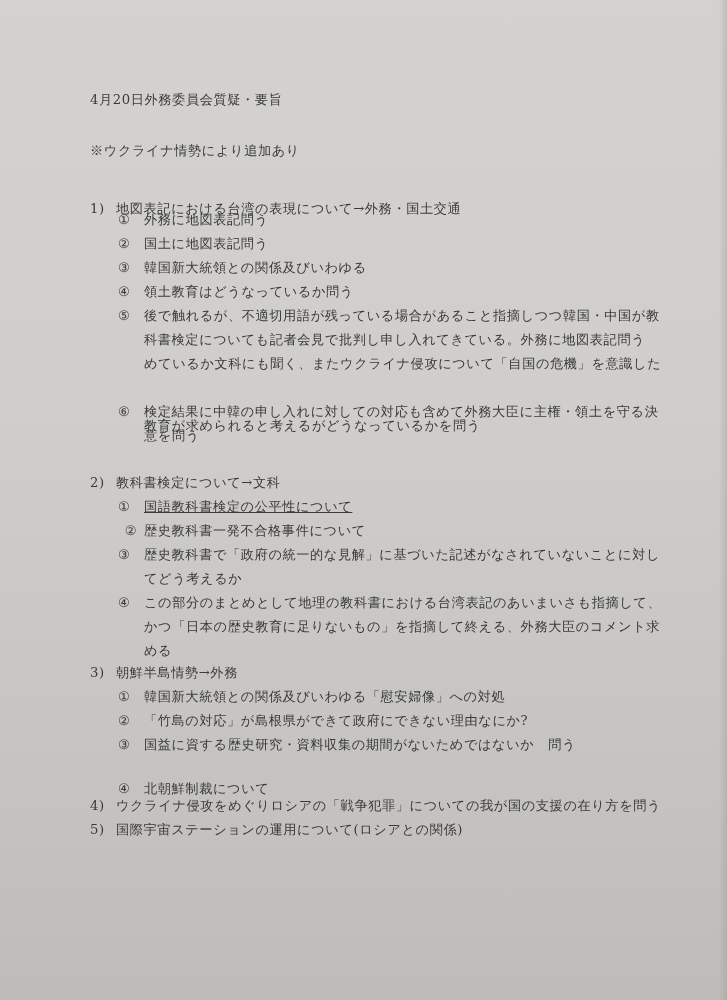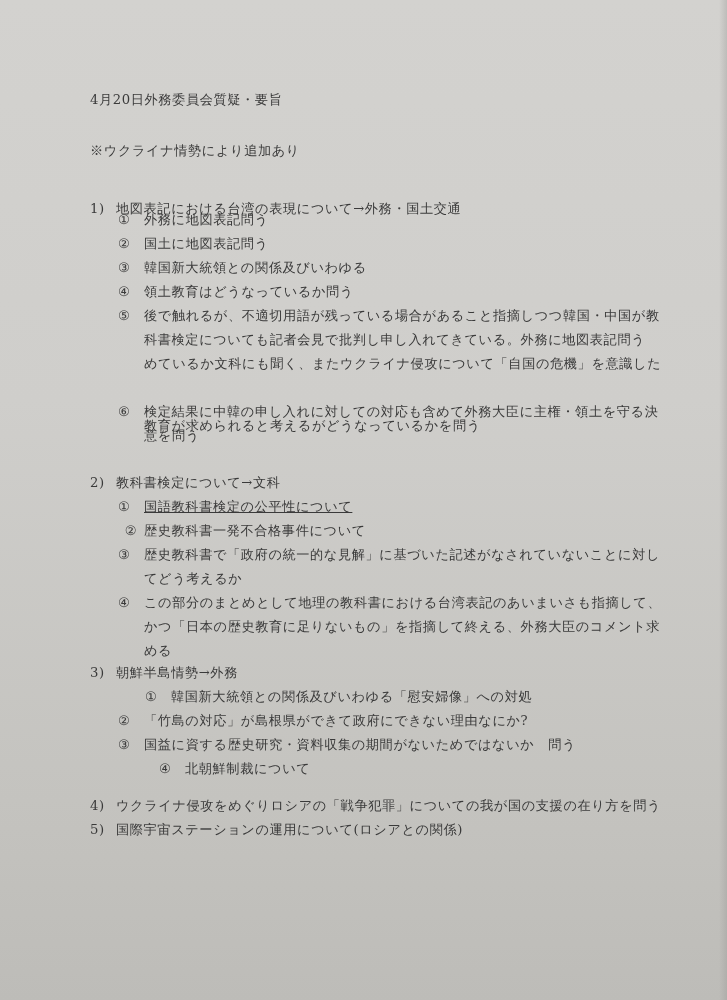--- a/index.html
+++ b/index.html
@@ -73,30 +73,30 @@
   <div class="line cont" style="top:570px;">てどう考えるか</div>
   <div class="line item" style="top:594px;">
     <span class="circ">④</span><span>この部分のまとめとして地理の教科書における台湾表記のあいまいさも指摘して、</span>
   </div>
   <div class="line cont" style="top:618px;">かつ「日本の歴史教育に足りないもの」を指摘して終える、外務大臣のコメント求</div>
   <div class="line cont" style="top:642px;">める</div>
 
   <div class="line sec" style="top:664px;">
     <span class="num">3)</span><span>朝鮮半島情勢→外務</span>
   </div>
-  <div class="line item" style="top:688px;margin-left:27px;">
+  <div class="line item" style="top:688px;">
     <span class="circ">①</span><span>韓国新大統領との関係及びいわゆる「慰安婦像」への対処</span>
   </div>
   <div class="line item" style="top:712px;">
     <span class="circ">②</span><span>「竹島の対応」が島根県ができて政府にできない理由なにか?</span>
   </div>
   <div class="line item" style="top:736px;">
     <span class="circ">③</span><span>国益に資する歴史研究・資料収集の期間がないためではないか　問う</span>
   </div>
-  <div class="line item" style="top:760px;margin-left:41px;">
+  <div class="line item" style="top:780px;">
     <span class="circ">④</span><span>北朝鮮制裁について</span>
   </div>
 
   <div class="line sec" style="top:797px;">
     <span class="num">4)</span><span>ウクライナ侵攻をめぐりロシアの「戦争犯罪」についての我が国の支援の在り方を問う</span>
   </div>
   <div class="line sec" style="top:821px;">
     <span class="num">5)</span><span>国際宇宙ステーションの運用について(ロシアとの関係)</span>
   </div>
 

